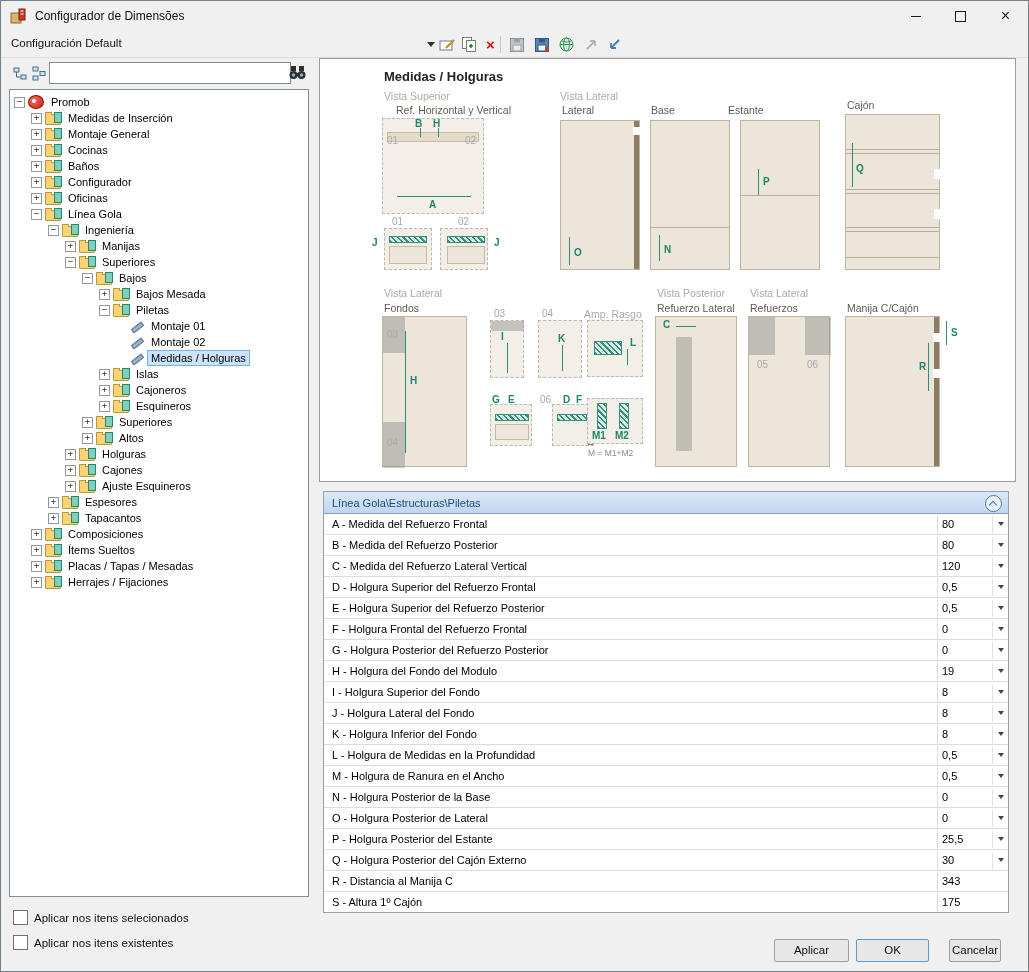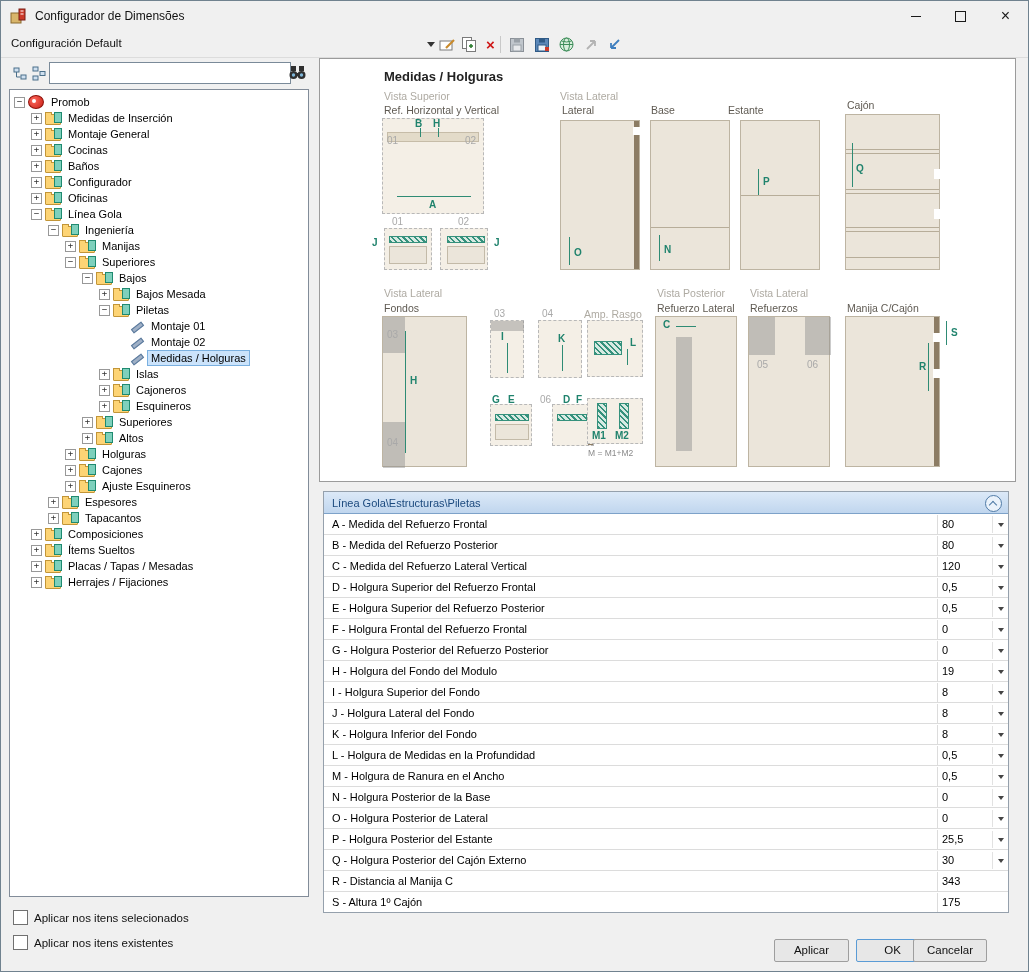--- a/index.html
+++ b/index.html
@@ -63,21 +63,21 @@
   .formula{font-size:8.5px;color:#8a8a8a;}
   .dline-v{width:1px;background:#2e8b74;}
   .dline-h{height:1px;background:#2e8b74;}
   .tealbar{background:repeating-linear-gradient(45deg,#35917c 0,#35917c 1.5px,#d7eae2 1.5px,#d7eae2 4px);border:1px solid #35917c;}
 
   
   .tbl{position:absolute;left:322px;top:490px;width:686px;border:1px solid #95a0ac;box-sizing:border-box;background:#fff;}
   .tbl-header{height:21px;background:linear-gradient(#dce9f8,#c0d6ee);border-bottom:1px solid #7da2c9;display:flex;align-items:center;font-size:11px;color:#1c4a7e;padding-left:8px;position:relative;}
   .collapse-btn{position:absolute;right:6px;top:3px;width:15px;height:15px;border:1px solid #4f7aa6;border-radius:50%;background:#eaf2fb;}
   .collapse-btn i{position:absolute;left:4px;top:6px;width:5px;height:5px;border-left:1.5px solid #4f7aa6;border-top:1.5px solid #4f7aa6;transform:rotate(45deg);}
-  .prow{display:flex;height:20px;border-bottom:1px solid #dcdcdc;background:#fff;align-items:flex-end;}
+  .prow{display:flex;height:20px;border-bottom:1px solid #dcdcdc;background:#fff;align-items:center;}
   .prow:last-child{border-bottom:none;}
   .plabel{flex:1;font-size:11px;color:#000;line-height:19px;padding-left:8px;border-right:1px solid #dcdcdc;overflow:hidden;white-space:nowrap;}
   .pval{width:66px;position:relative;font-size:11px;line-height:19px;padding-left:4px;}
   .combo-arrow{position:absolute;right:0;top:1px;bottom:1px;width:15px;border-left:1px solid #e2e2e2;display:flex;align-items:center;justify-content:center;}
   .combo-arrow::after{content:"";width:0;height:0;border-left:3.5px solid transparent;border-right:3.5px solid transparent;border-top:4px solid #444;}
 
   
   .chk-row{position:absolute;left:12px;display:flex;align-items:center;font-size:11.5px;color:#111;}
   .chk{width:13px;height:13px;border:1px solid #707070;background:#fff;margin-right:6px;flex:0 0 13px;}
   .btn{position:absolute;top:938px;height:23px;background:#e7e7e7;border:1px solid #9e9e9e;border-radius:2px;font-size:11.5px;color:#111;text-align:center;line-height:21px;box-sizing:border-box;}
@@ -349,21 +349,21 @@
         <span class="ticon folder"></span>
         <span class="tlabel">Herrajes / Fijaciones</span>
       </div>
     </div>
 
   <div class="dpanel">
     <div class="dg-title" style="left:64px;top:10px">Medidas / Holguras</div>
     <div class="dg-view" style="left:64px;top:31px">Vista Superior</div>
     <div class="dg-view" style="left:240px;top:31px">Vista Lateral</div>
 
-    <div class="dg-cap" style="left:64px;top:45px">Ref. Horizontal y Vertical</div>
+    <div class="dg-cap" style="left:76px;top:45px">Ref. Horizontal y Vertical</div>
     <div class="dg-cap" style="left:242px;top:45px">Lateral</div>
     <div class="dg-cap" style="left:331px;top:45px">Base</div>
     <div class="dg-cap" style="left:408px;top:45px">Estante</div>
     <div class="dg-cap" style="left:527px;top:40px">Cajón</div>
 
     <div class="dashbox" style="left:62px;top:59px;width:102px;height:96px">
       <i class="cabstrip" style="left:4px;top:13px;width:92px;height:10px"></i>
       <span class="dim" style="left:32px;top:-1px">B</span>
       <span class="dim" style="left:50px;top:-1px">H</span>
       <i class="dline-v" style="left:37px;top:9px;height:9px"></i>
@@ -589,15 +589,15 @@
   <div class="chk-row" style="top:909px">
     <span class="chk"></span>
     <span>Aplicar nos itens selecionados</span>
   </div>
   <div class="chk-row" style="top:934px">
     <span class="chk"></span>
     <span>Aplicar nos itens existentes</span>
   </div>
   <div class="btn" style="left:773px;width:75px">Aplicar</div>
   <div class="btn default" style="left:855px;width:73px">OK</div>
-  <div class="btn" style="left:912px;width:74px">Cancelar</div>
+  <div class="btn" style="left:948px;width:52px">Cancelar</div>
 
 </div>
 
 </body></html>

